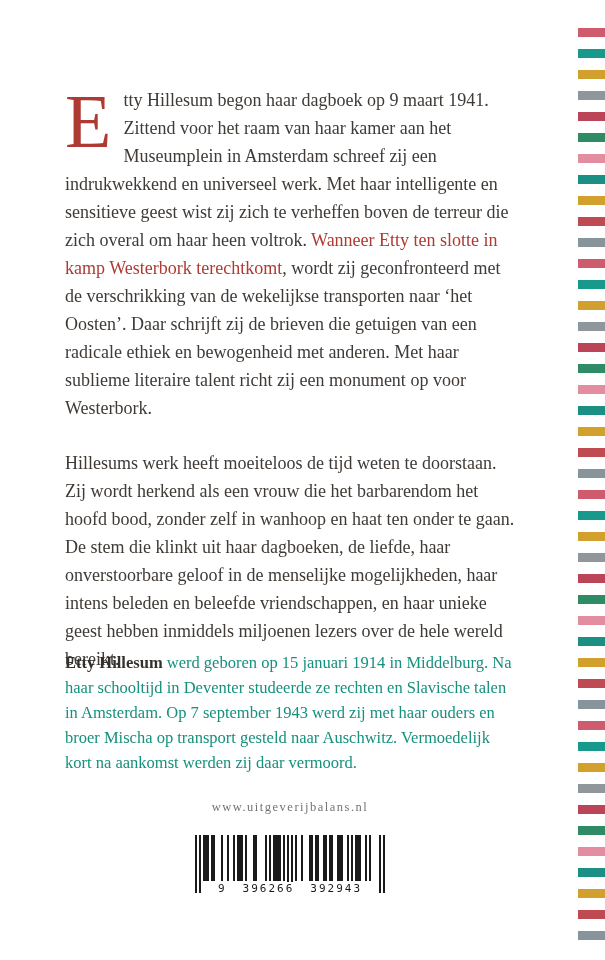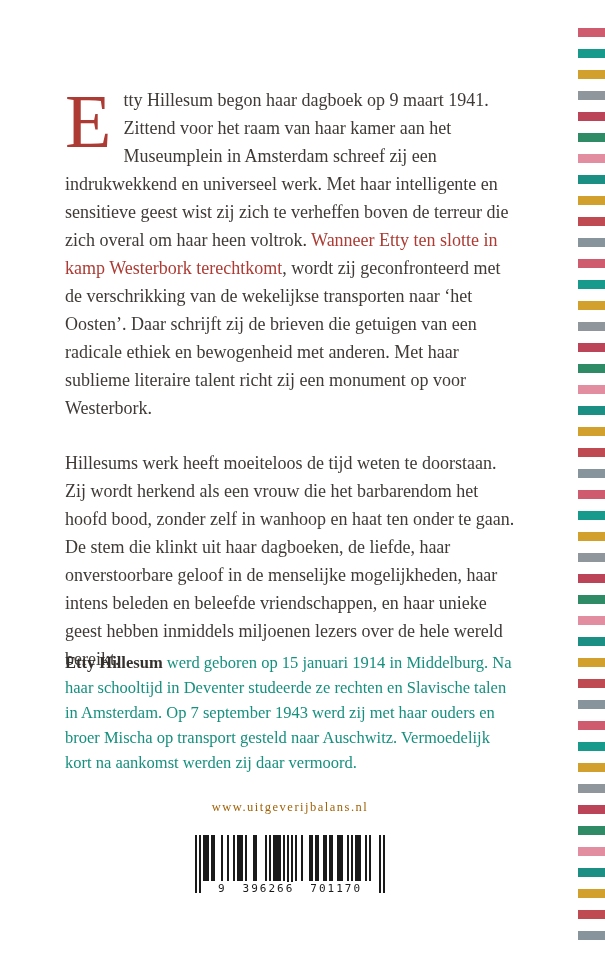--- a/index.html
+++ b/index.html
@@ -34,21 +34,21 @@
     padding:4px 12px 0 0;
     color:var(--accent-red);
   }
   .seg-body{color:var(--body-ink);}
   .seg-accent-red{color:var(--accent-red);}
   .seg-teal{color:var(--teal);}
   .seg-bold-dark{color:var(--bold-dark);font-weight:700;}
 
   .footer{position:absolute;left:65px;top:800px;width:450px;text-align:center;}
   .website{
-    font-size:12.5px;letter-spacing:1.5px;color:#a16207;
+    font-size:12.5px;letter-spacing:1.5px;color:#737373;
   }
   .barcode-wrap{
     position:relative;display:inline-block;margin-top:16px;
     padding:4px 8px 0 8px;background:#ffffff;
   }
   .bars{display:flex;align-items:flex-start;height:60px;}
   .bar{width:2px;height:46px;background:transparent;}
   .bar.black{background:var(--bar-ink);}
   .bar.tall{height:58px;}
   .digits{
@@ -171,21 +171,21 @@
           <div class="bar"></div>
           <div class="bar"></div>
           <div class="bar"></div>
           <div class="bar black tall"></div>
           <div class="bar tall"></div>
           <div class="bar black tall"></div>
         </div>
       <div class="digits">
           <span>9</span>
           <span>396266</span>
-          <span>701170</span>
+          <span>392943</span>
         </div>
     </div>
   </div>
 
   <div class="edge">
       <div class="stripe" style="background: rgb(207, 91, 111);"></div>
       <div class="stripe" style="background: rgb(23, 153, 139);"></div>
       <div class="stripe" style="background: rgb(210, 161, 45);"></div>
       <div class="stripe" style="background: rgb(143, 151, 156);"></div>
       <div class="stripe" style="background: rgb(187, 68, 88);"></div>

